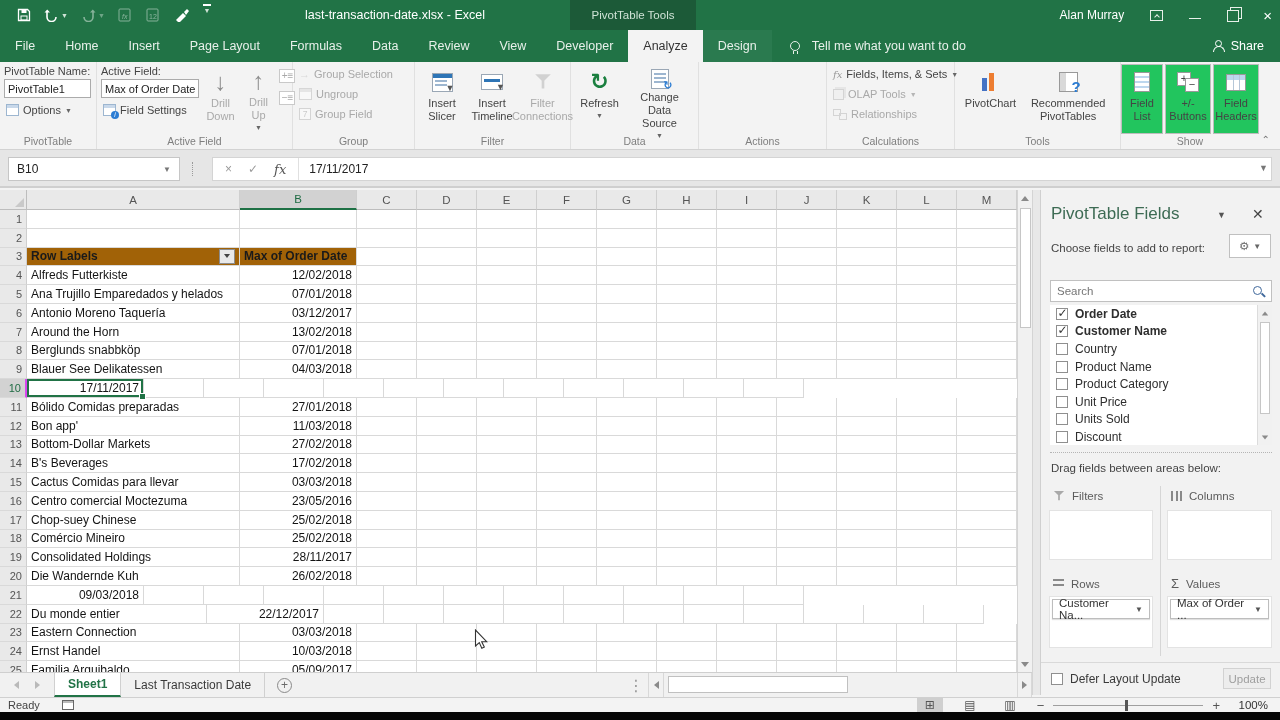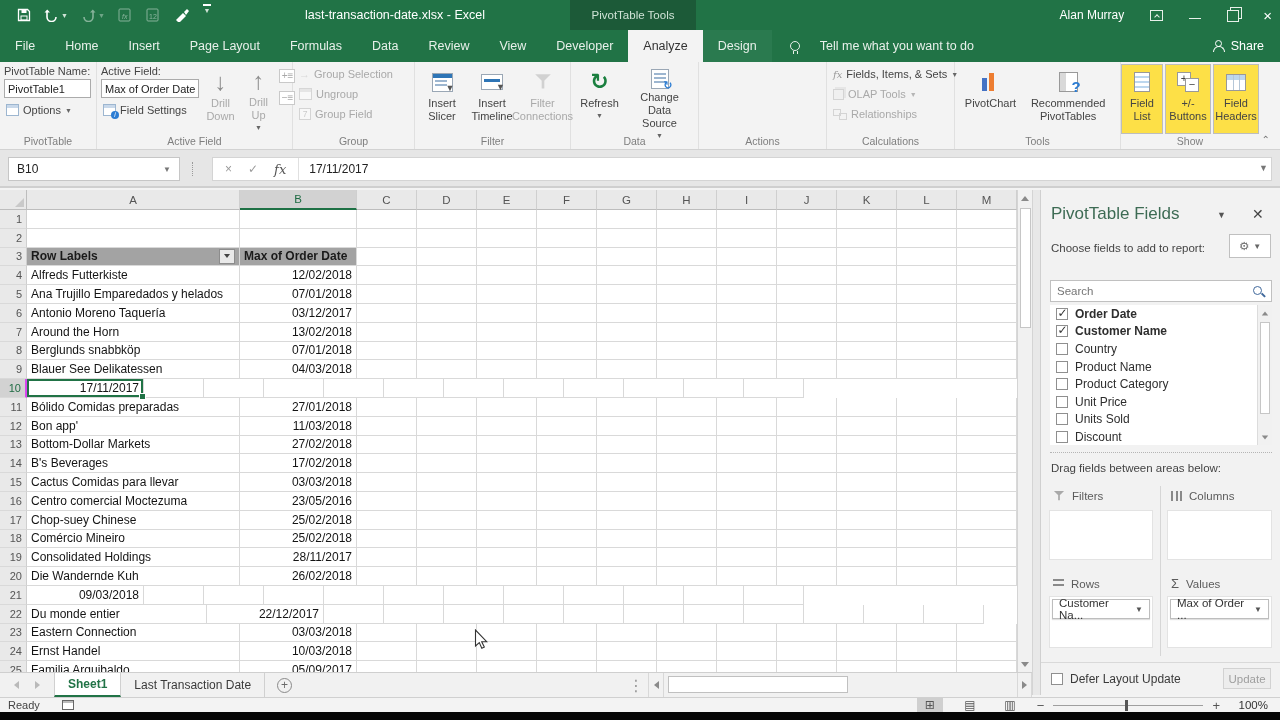--- a/index.html
+++ b/index.html
@@ -23,21 +23,21 @@
   .win-restore{width:10px;height:10px;border:1px solid #e8f0ea;position:relative;background:#217346}
   .win-restore:before{content:"";position:absolute;left:2px;top:-4px;width:10px;height:10px;border:1px solid #e8f0ea}
   .win-restore:after{content:"";position:absolute;left:-1px;top:-1px;width:10px;height:10px;background:#217346;border:1px solid #e8f0ea}
   .win-close{font-size:15px;line-height:1;color:#fff}
 
   
   .tabrow{position:absolute;left:0;top:30px;width:1280px;height:32px;background:#217346;display:flex;align-items:stretch}
   .tab{display:flex;align-items:center;padding:0 15px;font-size:12.5px;color:#e8f0ea;white-space:nowrap;cursor:default}
   .tab.active{background:#f3f3f3;color:#333}
   .tab.ctx{background:#2a7a4f}
-  .tellme{display:flex;align-items:center;gap:20px;margin-left:18px;font-size:12.5px;color:#e8f0ea}
+  .tellme{display:flex;align-items:center;gap:12px;margin-left:18px;font-size:12.5px;color:#e8f0ea}
   .bulb{width:10px;height:10px;border:1.4px solid #e8f0ea;border-radius:50%;position:relative}
   .bulb:after{content:"";position:absolute;left:2.2px;bottom:-4px;width:3px;height:3px;border-left:1.4px solid #e8f0ea;border-right:1.4px solid #e8f0ea}
   .share{margin-left:auto;display:flex;align-items:center;gap:7px;padding:0 16px;font-size:12.5px;color:#fff}
   .person{width:11px;height:12px;position:relative}
   .person:before{content:"";position:absolute;left:2.5px;top:0;width:5px;height:5px;border:1.2px solid #fff;border-radius:50%}
   .person:after{content:"";position:absolute;left:0;bottom:0;width:10px;height:5px;border:1.2px solid #fff;border-bottom:none;border-radius:6px 6px 0 0}
 
   
   .ribbon{position:absolute;left:0;top:62px;width:1280px;height:88px;background:#f3f3f3;border-bottom:1px solid #d2d2d2;display:flex}
   .rgroup{position:relative;border-right:1px solid #e0e0e0;padding:3px 4px 16px;display:flex;gap:4px}
@@ -45,21 +45,21 @@
   .rcol{display:flex;flex-direction:column;justify-content:flex-start;gap:2px}
   .rlabel{font-size:11px;color:#444;white-space:nowrap}
   .rinput{width:100%;height:19px;background:#fff;border:1px solid #ababab;font-size:11px;color:#222;padding:0 3px;display:flex;align-items:center;white-space:nowrap;overflow:hidden}
   .smbtn{display:flex;align-items:center;gap:4px;font-size:11px;color:#444;padding:1px 2px;white-space:nowrap;cursor:default}
   .smbtn .arr{font-size:7px;color:#666}
   .dis{color:#a9a9a9!important}
   .dis .arr{color:#b5b5b5}
   .dis .ic{opacity:.45;filter:grayscale(1)}
   .bigbtn{display:flex;flex-direction:column;align-items:center;justify-content:flex-start;gap:2px;padding:4px 3px 1px;min-width:46px;max-width:66px;height:68px;font-size:11px;color:#444;text-align:center;line-height:1.18;cursor:default}
   .bigbtn .ictop{height:26px;display:flex;align-items:center;justify-content:center}
-  .bigbtn.on{background:#fde047;outline:1px solid #bdbdbd}
+  .bigbtn.on{background:#22c55e;outline:1px solid #bdbdbd}
   .bigbtn .arr{font-size:7px;color:#666}
   .ribbon-collapse{position:absolute;right:10px;bottom:4px;color:#777;font-size:10px}
 
   
   .ic{display:inline-block;flex:none}
   .ico-tbl{width:13px;height:12px;border:1px solid #9db6d0;background:linear-gradient(#c8d8ea 0 3px,#fff 3px);position:relative}
   .ico-tbl.blue-i:after{content:"i";position:absolute;right:-4px;bottom:-4px;width:8px;height:8px;background:#2b7cd3;color:#fff;border-radius:50%;font-size:6.5px;line-height:8px;text-align:center;font-style:italic}
   .big-arrow{font-size:24px;line-height:22px;color:#8c8c8c;font-weight:bold}
   .mini-exp{font-size:10px;color:#9a9a9a;border:1px solid #c9c9c9;width:16px;height:14px;line-height:12px;text-align:center;background:#fff}
   .ico-7{width:12px;height:12px;border:1px solid #b0b0b0;font-size:8.5px;line-height:11px;text-align:center;color:#9a9a9a;background:#fff}
@@ -111,21 +111,21 @@
   .colhdr{display:flex;height:20px}
   .corner{width:27px;height:20px;background:#e9e9e9;border-right:1px solid #bdbdbd;border-bottom:1px solid #bdbdbd;position:relative;flex:none}
   .corner:after{content:"";position:absolute;right:2px;bottom:2px;border-left:9px solid transparent;border-bottom:9px solid #c9c9c9}
   .ch{height:20px;background:#e9e9e9;border-right:1px solid #cfcfcf;border-bottom:1px solid #bdbdbd;color:#555;font-size:11.5px;display:flex;align-items:center;justify-content:center;flex:none}
   .ch.sel{background:#d2d2d2;color:#1e6b43;border-bottom:2px solid #1e7145}
   .grow{display:flex;height:18.8px}
   .rn{width:27px;background:#e9e9e9;border-right:1px solid #cfcfcf;border-bottom:1px solid #d9d9d9;color:#555;font-size:11px;display:flex;align-items:center;justify-content:flex-end;padding-right:4px;flex:none}
   .rn.sel{background:#d2d2d2;color:#1e6b43;border-right:2px solid #d946ef}
   .cell{border-right:1px solid #d9d9d9;border-bottom:1px solid #d9d9d9;font-size:12px;color:#141414;display:flex;align-items:center;padding:0 4px;white-space:nowrap;overflow:visible;flex:none;background:#fff}
   .cell.num{justify-content:flex-end}
-  .cell.phead{background:#a3a3a3;font-weight:bold;color:#1a1a1a}
+  .cell.phead{background:#a16207;font-weight:bold;color:#1a1a1a}
   .fbtn{margin-left:auto;width:16px;height:15px;background:#e9e9e9;border:1px solid #8c8c8c;display:flex;align-items:center;justify-content:center;flex:none}
   .fbtn:after{content:"";border-left:3.5px solid transparent;border-right:3.5px solid transparent;border-top:4.5px solid #444}
   .cell.selcell{position:relative;box-shadow:inset 0 0 0 2px #217346;z-index:2}
   .cell.selcell:after{content:"";position:absolute;right:-3px;bottom:-3px;width:5px;height:5px;background:#217346;border:1px solid #fff}
 
   .vscroll{position:absolute;left:1017px;top:190px;width:15px;height:482px;background:#f1f1f1;border-left:1px solid #d4d4d4}
   .varr{position:absolute;left:0;width:14px;height:16px;display:flex;align-items:center;justify-content:center}
   .tri-up{border-left:4px solid transparent;border-right:4px solid transparent;border-bottom:5px solid #8a8a8a}
   .tri-down{border-left:4px solid transparent;border-right:4px solid transparent;border-top:5px solid #8a8a8a}
   .tri-left{border-top:4px solid transparent;border-bottom:4px solid transparent;border-right:5px solid #8a8a8a}

